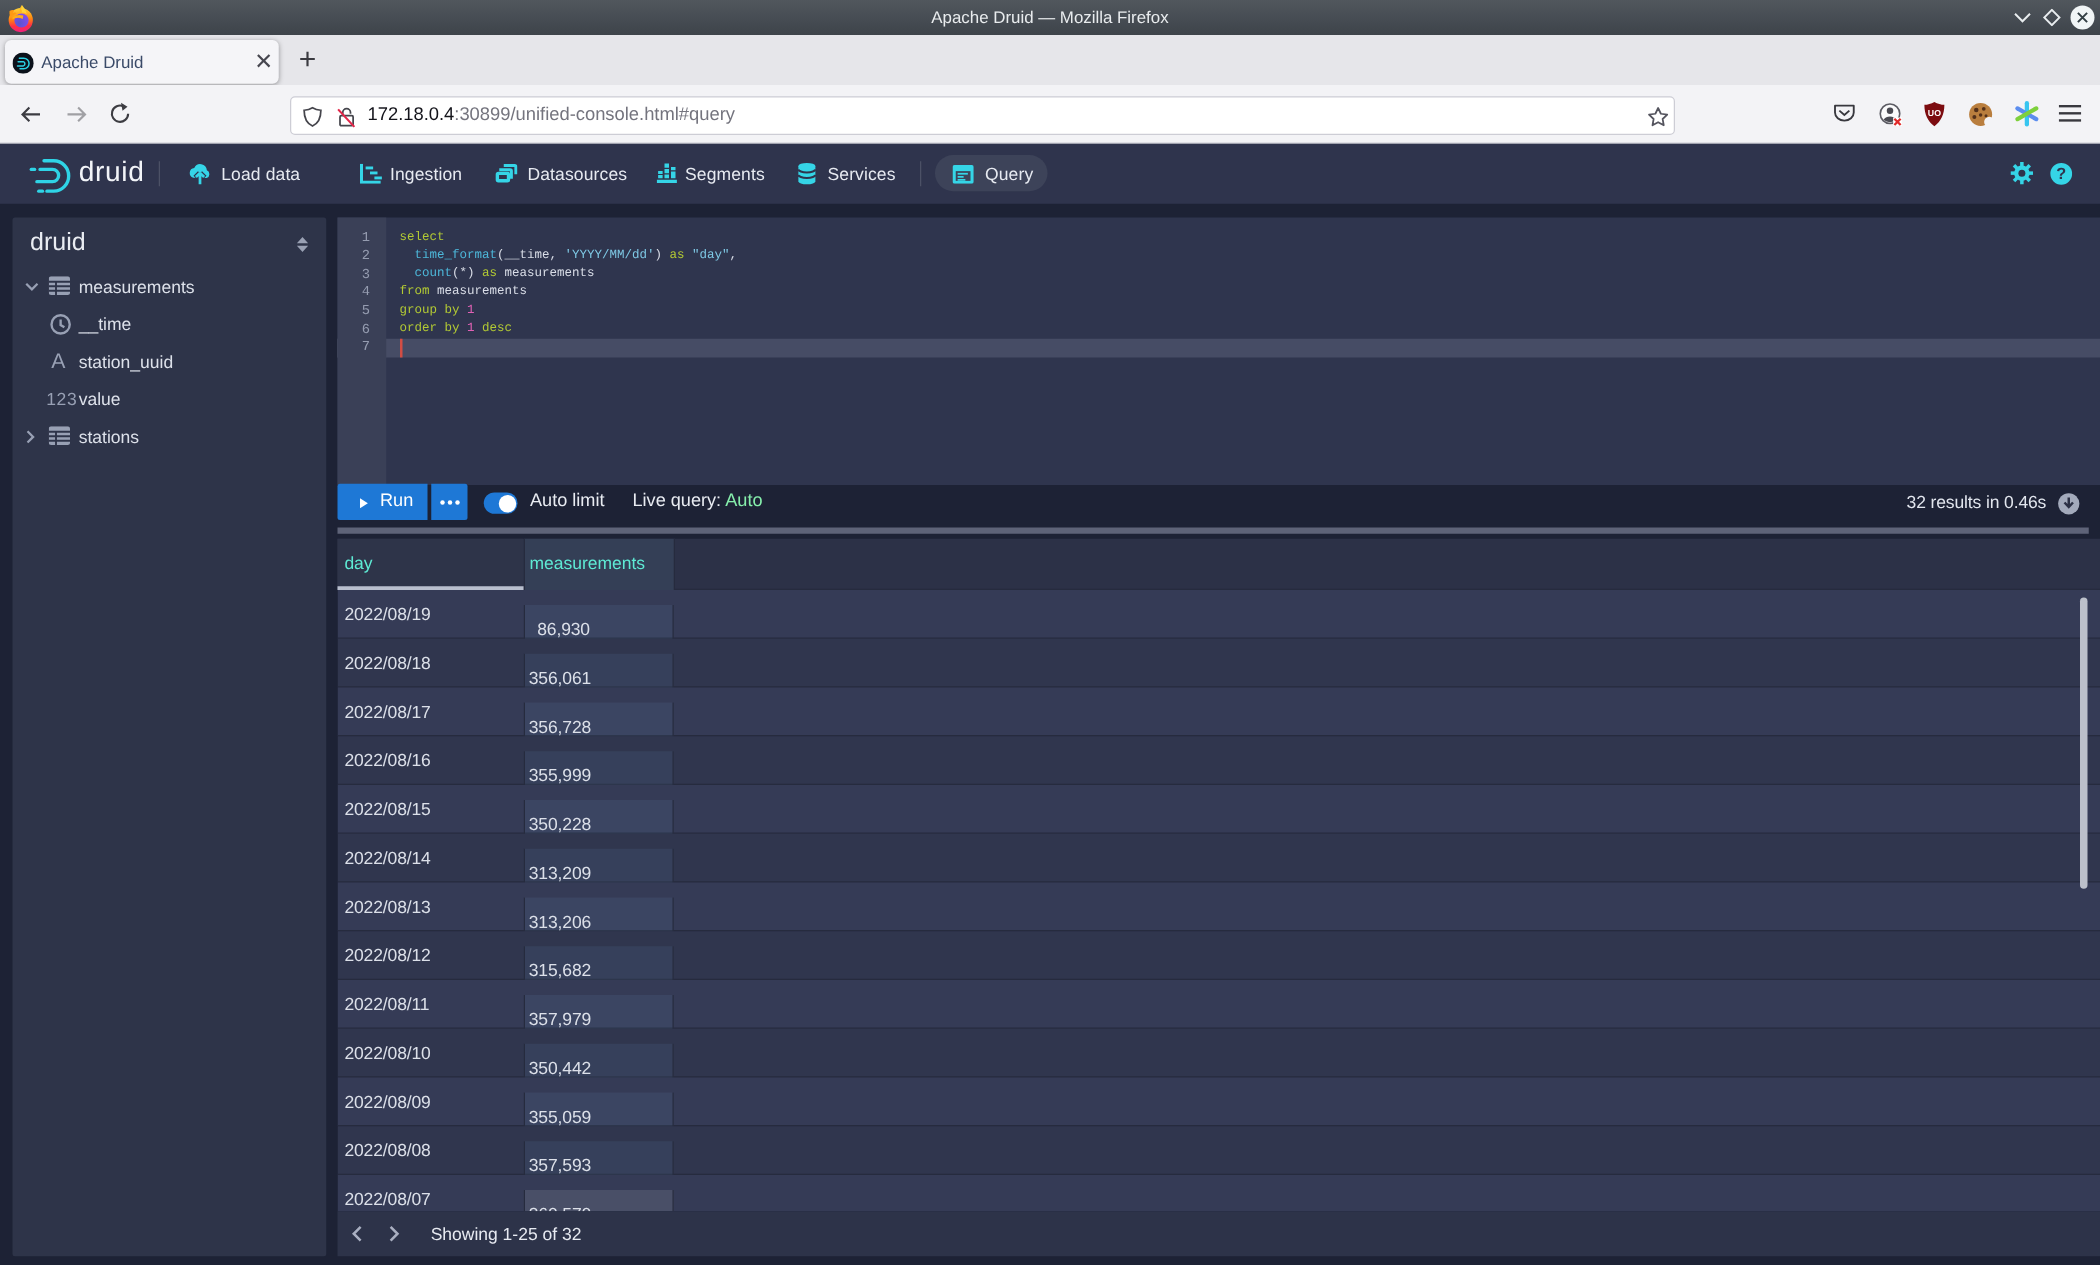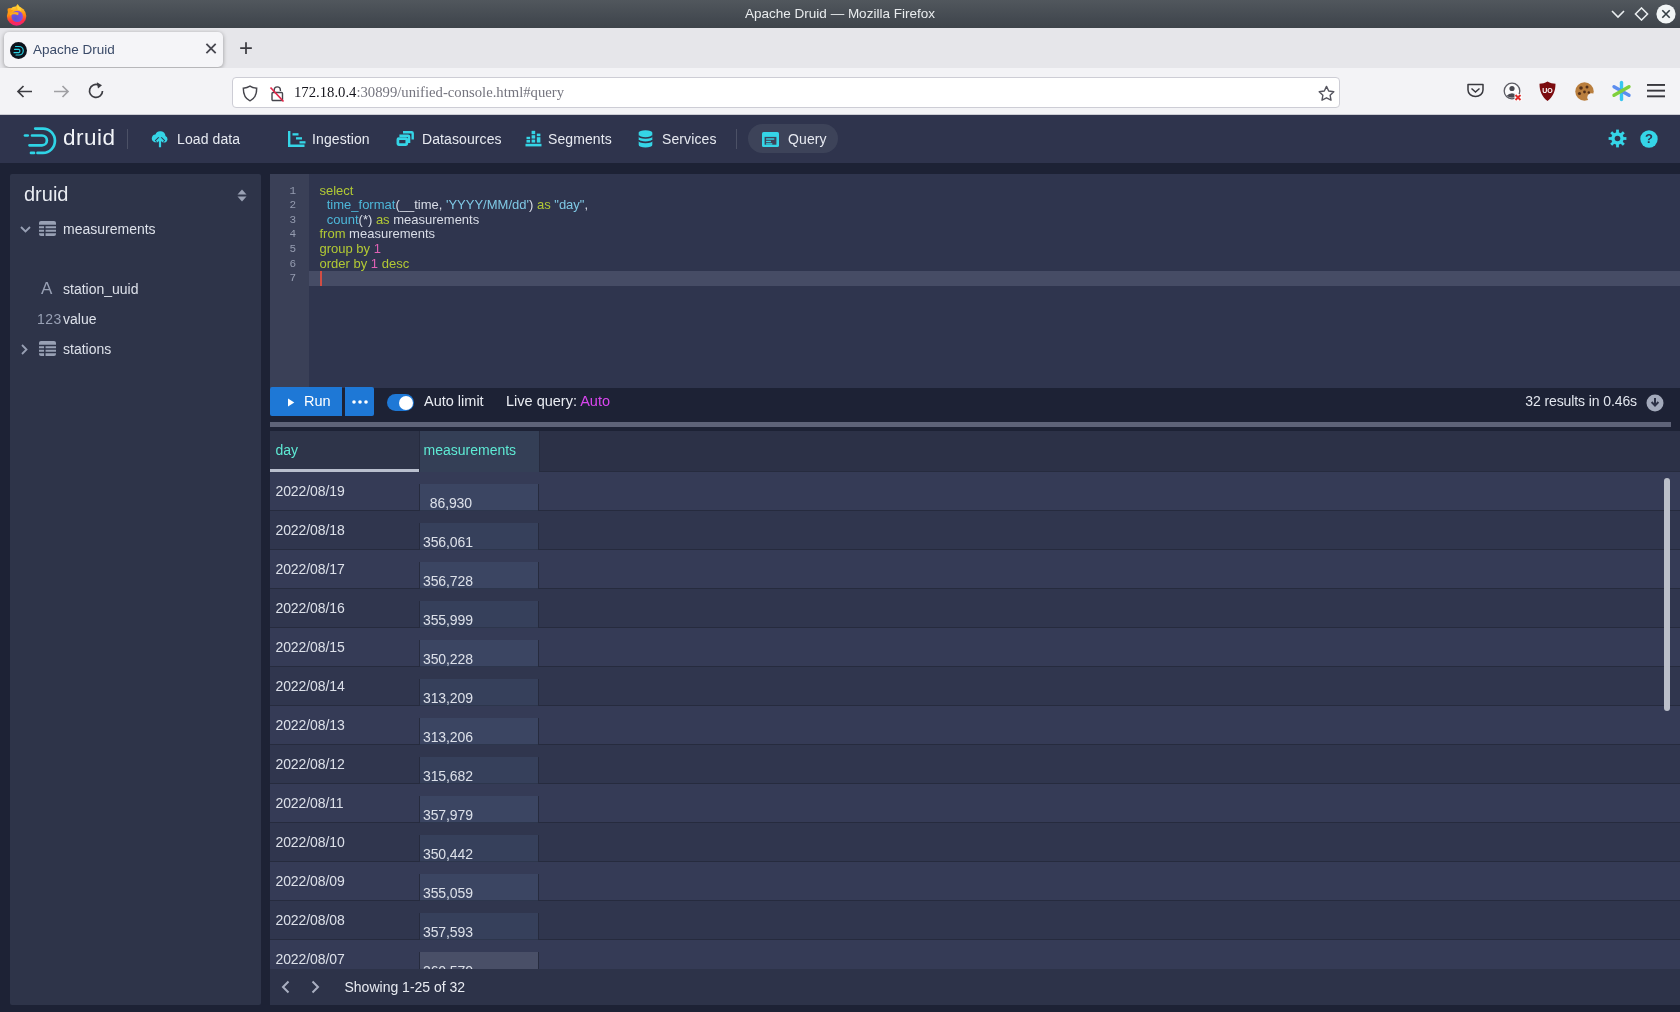--- a/index.html
+++ b/index.html
@@ -16,21 +16,21 @@
 #tab { position:absolute; left:4px; top:4px; width:219px; height:35px; background:#f5f5f8;
   border-radius:5px; box-shadow:0 1px 4px rgba(0,0,0,0.35); }
 #tabtitle { position:absolute; left:29px; top:0; height:35px; line-height:35px; color:#3a4a68; font-size:13.5px; }
 #tabclose { position:absolute; left:196px; top:7px; width:22px; height:22px; line-height:21px;
   text-align:center; color:#474750; font-size:18px; }
 #newtab { position:absolute; left:233px; top:11px; width:26px; height:20px; line-height:18px;
   text-align:center; color:#3a3a40; font-size:24px; font-weight:200; }
 #toolbar { position:absolute; left:0; top:68px; width:1680px; height:47px; background:#f3f3f6;
   border-bottom:1px solid #ccccd3; }
 #urlbar { position:absolute; left:232px; top:9px; width:1108px; height:31px; background:#ffffff;
-  border:1px solid #cdcdd5; border-radius:4px;font-family:Liberation Serif, serif; }
+  border:1px solid #cdcdd5; border-radius:4px; }
 #urltext { position:absolute; left:61px; top:0; height:29px; line-height:29px; font-size:14.7px; color:#14141b; white-space:pre; }
 #urltext span { color:#74747e; }
 .tbicon { position:absolute; top:0; }
 
 
 #navbar { position:absolute; left:0; top:115px; width:1680px; height:48px; background:#2f344d; }
 .navsep { position:absolute; top:14px; width:1px; height:20px; background:#4c5166; }
 .navitem { position:absolute; top:0; height:48px; color:#e7eaf1; font-size:14px; letter-spacing:0.1px; }
 .navitem .lbl { position:absolute; top:0; height:48px; line-height:48px; white-space:nowrap; }
 #querypill { position:absolute; left:748px; top:9px; width:90px; height:29px; background:#3d4359; border-radius:15px; }
@@ -39,21 +39,21 @@
 #sidepanel { position:absolute; left:10px; top:174px; width:251px; height:831px; background:#2e3449; border-radius:2px; }
 #sptitle { position:absolute; left:14px; top:9px; font-size:20px; color:#e9ecf2; }
 .treerow { position:absolute; left:0; width:251px; height:30px; line-height:30px; color:#dde1ea; font-size:14px; }
 .treerow .txt { position:absolute; left:53px; top:0; }
 .tico { position:absolute; top:7px; }
 
 
 #editor { position:absolute; left:270px; top:174px; width:1410px; height:214px; background:#2f354e; }
 #gutter { position:absolute; left:0; top:0; width:39px; height:214px; background:#3a4057; }
 .lnum { position:absolute; left:0; width:26px; text-align:right; color:#959cb0; font-family:"Liberation Mono",monospace; font-size:11px; line-height:14.55px; }
-.cline { position:absolute; left:49.5px; white-space:pre; font-family:Liberation Sans, sans-serif; font-size:13px; line-height:14.55px; color:#d9dde7; }
+.cline { position:absolute; left:49.5px; white-space:pre; font-family:Liberation Mono, monospace; font-size:10px; line-height:14.55px; color:#d9dde7; }
 .kw { color:#b2c934; } .fn { color:#4db7d9; } .str { color:#7fc9e5; } .num { color:#e061b5; }
 #activeline { position:absolute; left:0; top:97px; width:1410px; height:15px; background:#464c65; }
 #activegut { position:absolute; left:0; top:97px; width:39px; height:15px; background:#4c5268; }
 #cursor { position:absolute; left:50px; top:97px; width:1.6px; height:14.5px; background:#d24d44; }
 
 
 #runbtn { position:absolute; left:270px; top:387px; width:72px; height:29px; background:#1e78d6; border-radius:2px 0 0 2px; color:#fff; font-size:14.5px; }
 #morebtn { position:absolute; left:344.5px; top:387px; width:29px; height:29px; background:#1e78d6; border-radius:0 2px 2px 0; }
 #switch { position:absolute; left:387px; top:394px; width:27px; height:17px; background:#1e78d6; border-radius:9px; }
 #switch .knob { position:absolute; right:1.5px; top:1.5px; width:14px; height:14px; background:#fff; border-radius:50%; }
@@ -313,20 +313,27 @@
         <path d="M1,1 L5.5,5.5 L10,1" stroke="#98a0b4" stroke-width="1.8" fill="none"></path>
       </svg>
     <svg class="tico" style="left:29px" width="17" height="15" viewBox="0 0 17 15">
       <rect x="0" y="0" width="17" height="15" rx="2" fill="#98a0b4"></rect>
       <g stroke="#2e3449" stroke-width="1.5">
         <path d="M0,4.4 H17 M0,8 H17 M0,11.6 H17 M5.8,4.4 V15"></path>
       </g>
     </svg>
     <div class="txt">measurements</div>
   </div>
+  <div class="treerow" style="top:70px">
+    <svg class="tico" style="left:30px;top:6.5px" width="17" height="17" viewBox="0 0 17 17">
+      <circle cx="8.5" cy="8.5" r="7.3" stroke="#98a0b4" stroke-width="1.9" fill="none"></circle>
+      <path d="M8.5,4.5 V9 L11.5,10.8" stroke="#98a0b4" stroke-width="1.9" fill="none"></path>
+    </svg>
+    <div class="txt">__time</div>
+  </div>
   <div class="treerow" style="top:100px">
     <div class="abs" style="left:31px;top:0;font-size:17px;color:#98a0b4">A</div>
     <div class="txt">station_uuid</div>
   </div>
   <div class="treerow" style="top:130px">
     <div class="abs" style="left:27px;top:0;font-size:14px;color:#98a0b4;letter-spacing:0.5px">123</div>
     <div class="txt">value</div>
   </div>
   <div class="treerow" style="top:160px">
     <svg class="abs" style="left:11px;top:10px" width="7" height="11" viewBox="0 0 7 11">
@@ -372,21 +379,21 @@
   <svg class="abs" style="left:7px;top:12.5px" width="16" height="4" viewBox="0 0 16 4">
     <circle cx="2" cy="2" r="1.8" fill="#fff"></circle>
       <circle cx="8" cy="2" r="1.8" fill="#fff"></circle>
       <circle cx="14" cy="2" r="1.8" fill="#fff"></circle>
   </svg>
 </div>
 <div id="switch">
     <div class="knob"></div>
   </div>
 <div class="runlbl" style="left:424px">Auto limit</div>
-<div class="runlbl" style="left:506px">Live query: <span style="color:#d946ef">Auto</span></div>
+<div class="runlbl" style="left:506px">Live query: <span style="color:#86efac">Auto</span></div>
 <div id="status">32 results in 0.46s</div>
 <svg class="abs" style="left:1646px;top:394px" width="18" height="18" viewBox="0 0 18 18">
   <circle cx="9" cy="9" r="8.5" fill="#a3aabb"></circle>
   <path d="M9,4 V11 M5.6,8 L9,11.6 L12.4,8" stroke="#2c3145" stroke-width="2" fill="none"></path>
 </svg>
 <div id="splitter"></div>
 
 <div id="thead">
   <div class="hc1"></div>
   <div class="hc2">

